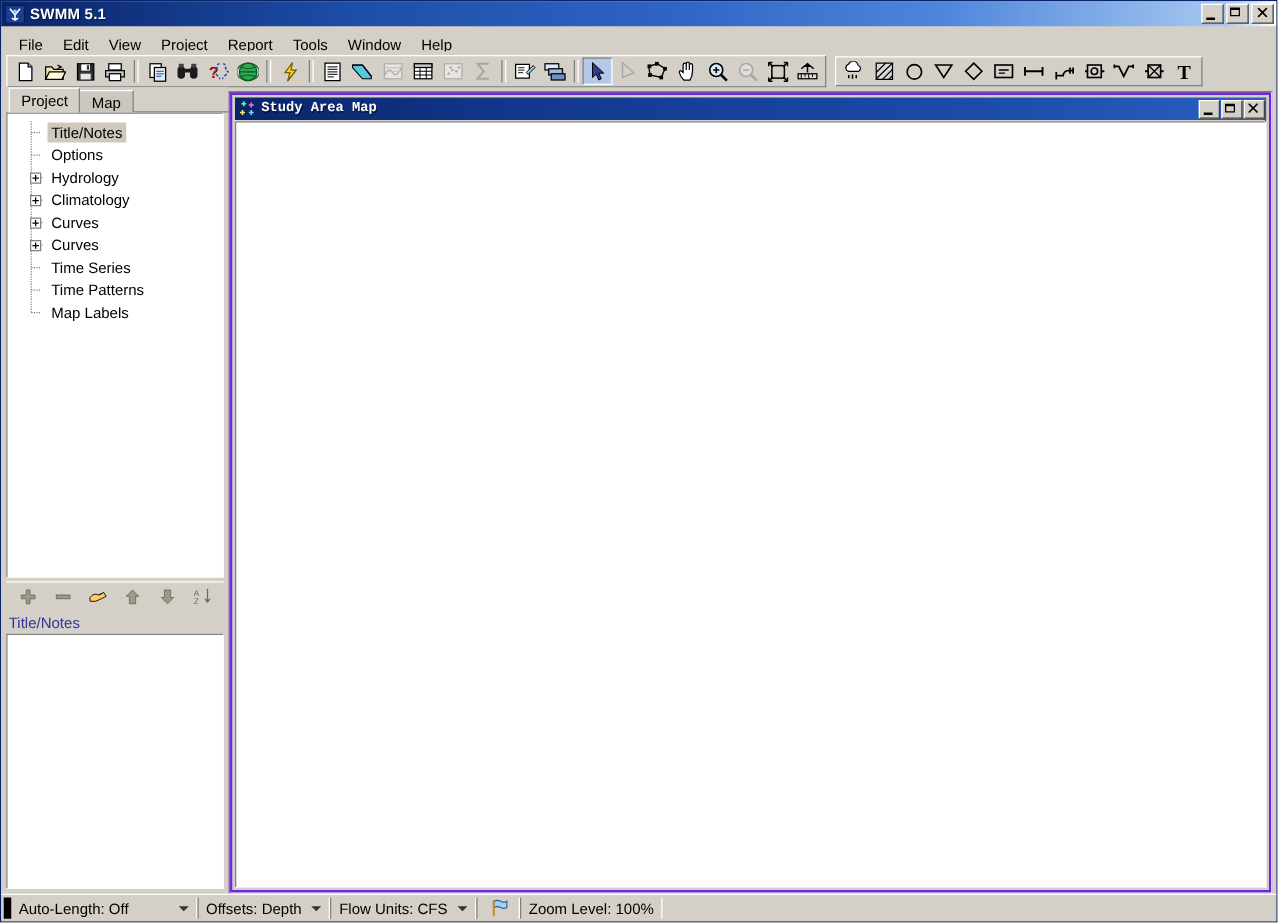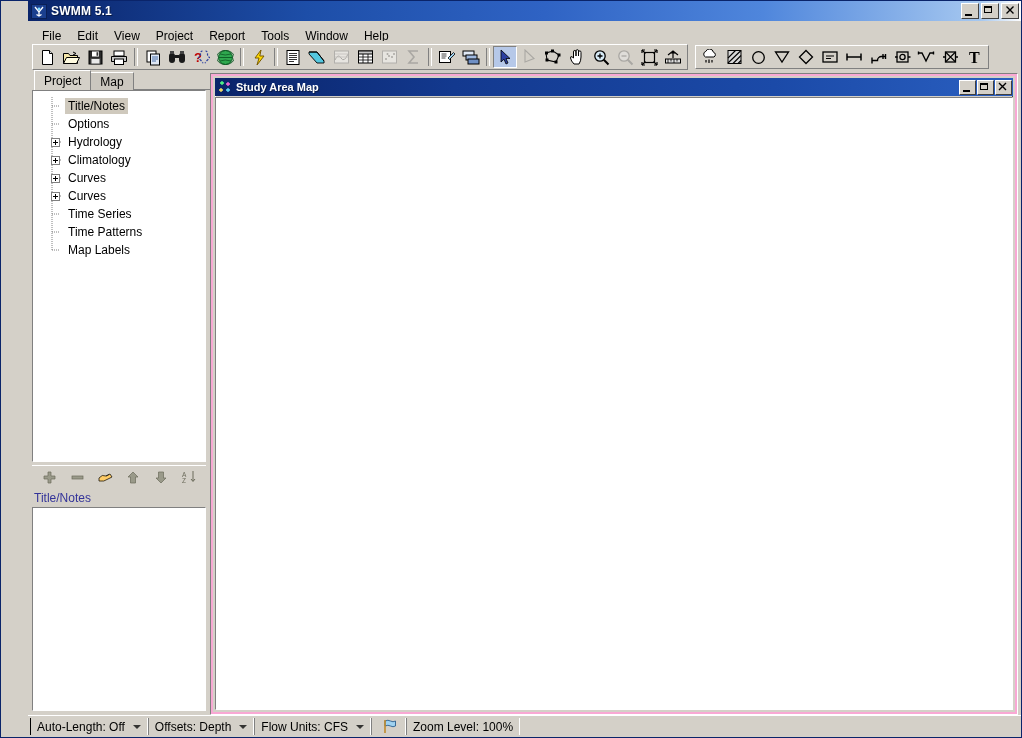--- a/index.html
+++ b/index.html
@@ -11,21 +11,20 @@
     background: #d4d0c8;
   }
   #app {
     position: relative;
     width: 1022px; height: 738px;
     background: #d4d0c8;
     border: 1px solid #0a246a;
     box-sizing: border-box;
     display: flex;
     flex-direction: column;
-    padding-left: 27px;
   }
 
   
   .titlebar {
     height: 20px;
     background: linear-gradient(to right, #0a246a 0%, #1d4ea8 28%, #2f63c4 52%, #4f86dc 74%, #a6c8f0 96%, #ffffff 100%);
     display: flex; align-items: center;
     padding: 0 2px 0 3px;
     flex: 0 0 auto;
     position: relative;
@@ -260,27 +259,28 @@
     background: #ffffff;
     border: 1px solid;
     border-color: #808080 #ffffff #ffffff #808080;
     min-height: 0;
   }
 
   
   .mdi {
     flex: 1 1 auto;
     margin: 3px 3px 0 0;
-    background: #f9a8d4;
+    background: #6d28d9;
     border: 1px solid;
     border-color: #808080 #ffffff #ffffff #808080;
     position: relative;
     min-width: 0;
     box-sizing: border-box;
     padding: 0;
+    font-family: Liberation Mono, monospace;
   }
   .mapwin {
     position: absolute;
     left: 2px; top: 2px; right: 2px; bottom: 2px;
     background: #d4d0c8;
     border: 2px solid #d4d0c8;
     box-shadow: inset 1px 1px 0 #ffffff, inset -1px -1px 0 #404040;
     display: flex; flex-direction: column;
     box-sizing: border-box;
   }
@@ -319,21 +319,21 @@
   }
   .spanel {
     display: flex; align-items: center;
     padding: 0 6px;
     font-size: 12px;
     border-left: 1px solid #808080;
     border-right: 1px solid #ffffff;
     white-space: nowrap;
     cursor: default;
   }
-  .spanel:first-child { border-left: 1px solid #000000; }
+  .spanel:first-child { border-left: 6px solid #000000; gap: 32px; }
   .sp-arrow {
     margin-left: 8px;
     width: 0; height: 0;
     border-left: 4px solid transparent;
     border-right: 4px solid transparent;
     border-top: 4px solid #000;
     opacity: 0.75;
   }
   .sp-grow { flex: 1 1 auto; border-right: none; }
   .sp-flag { padding: 0 8px; }

